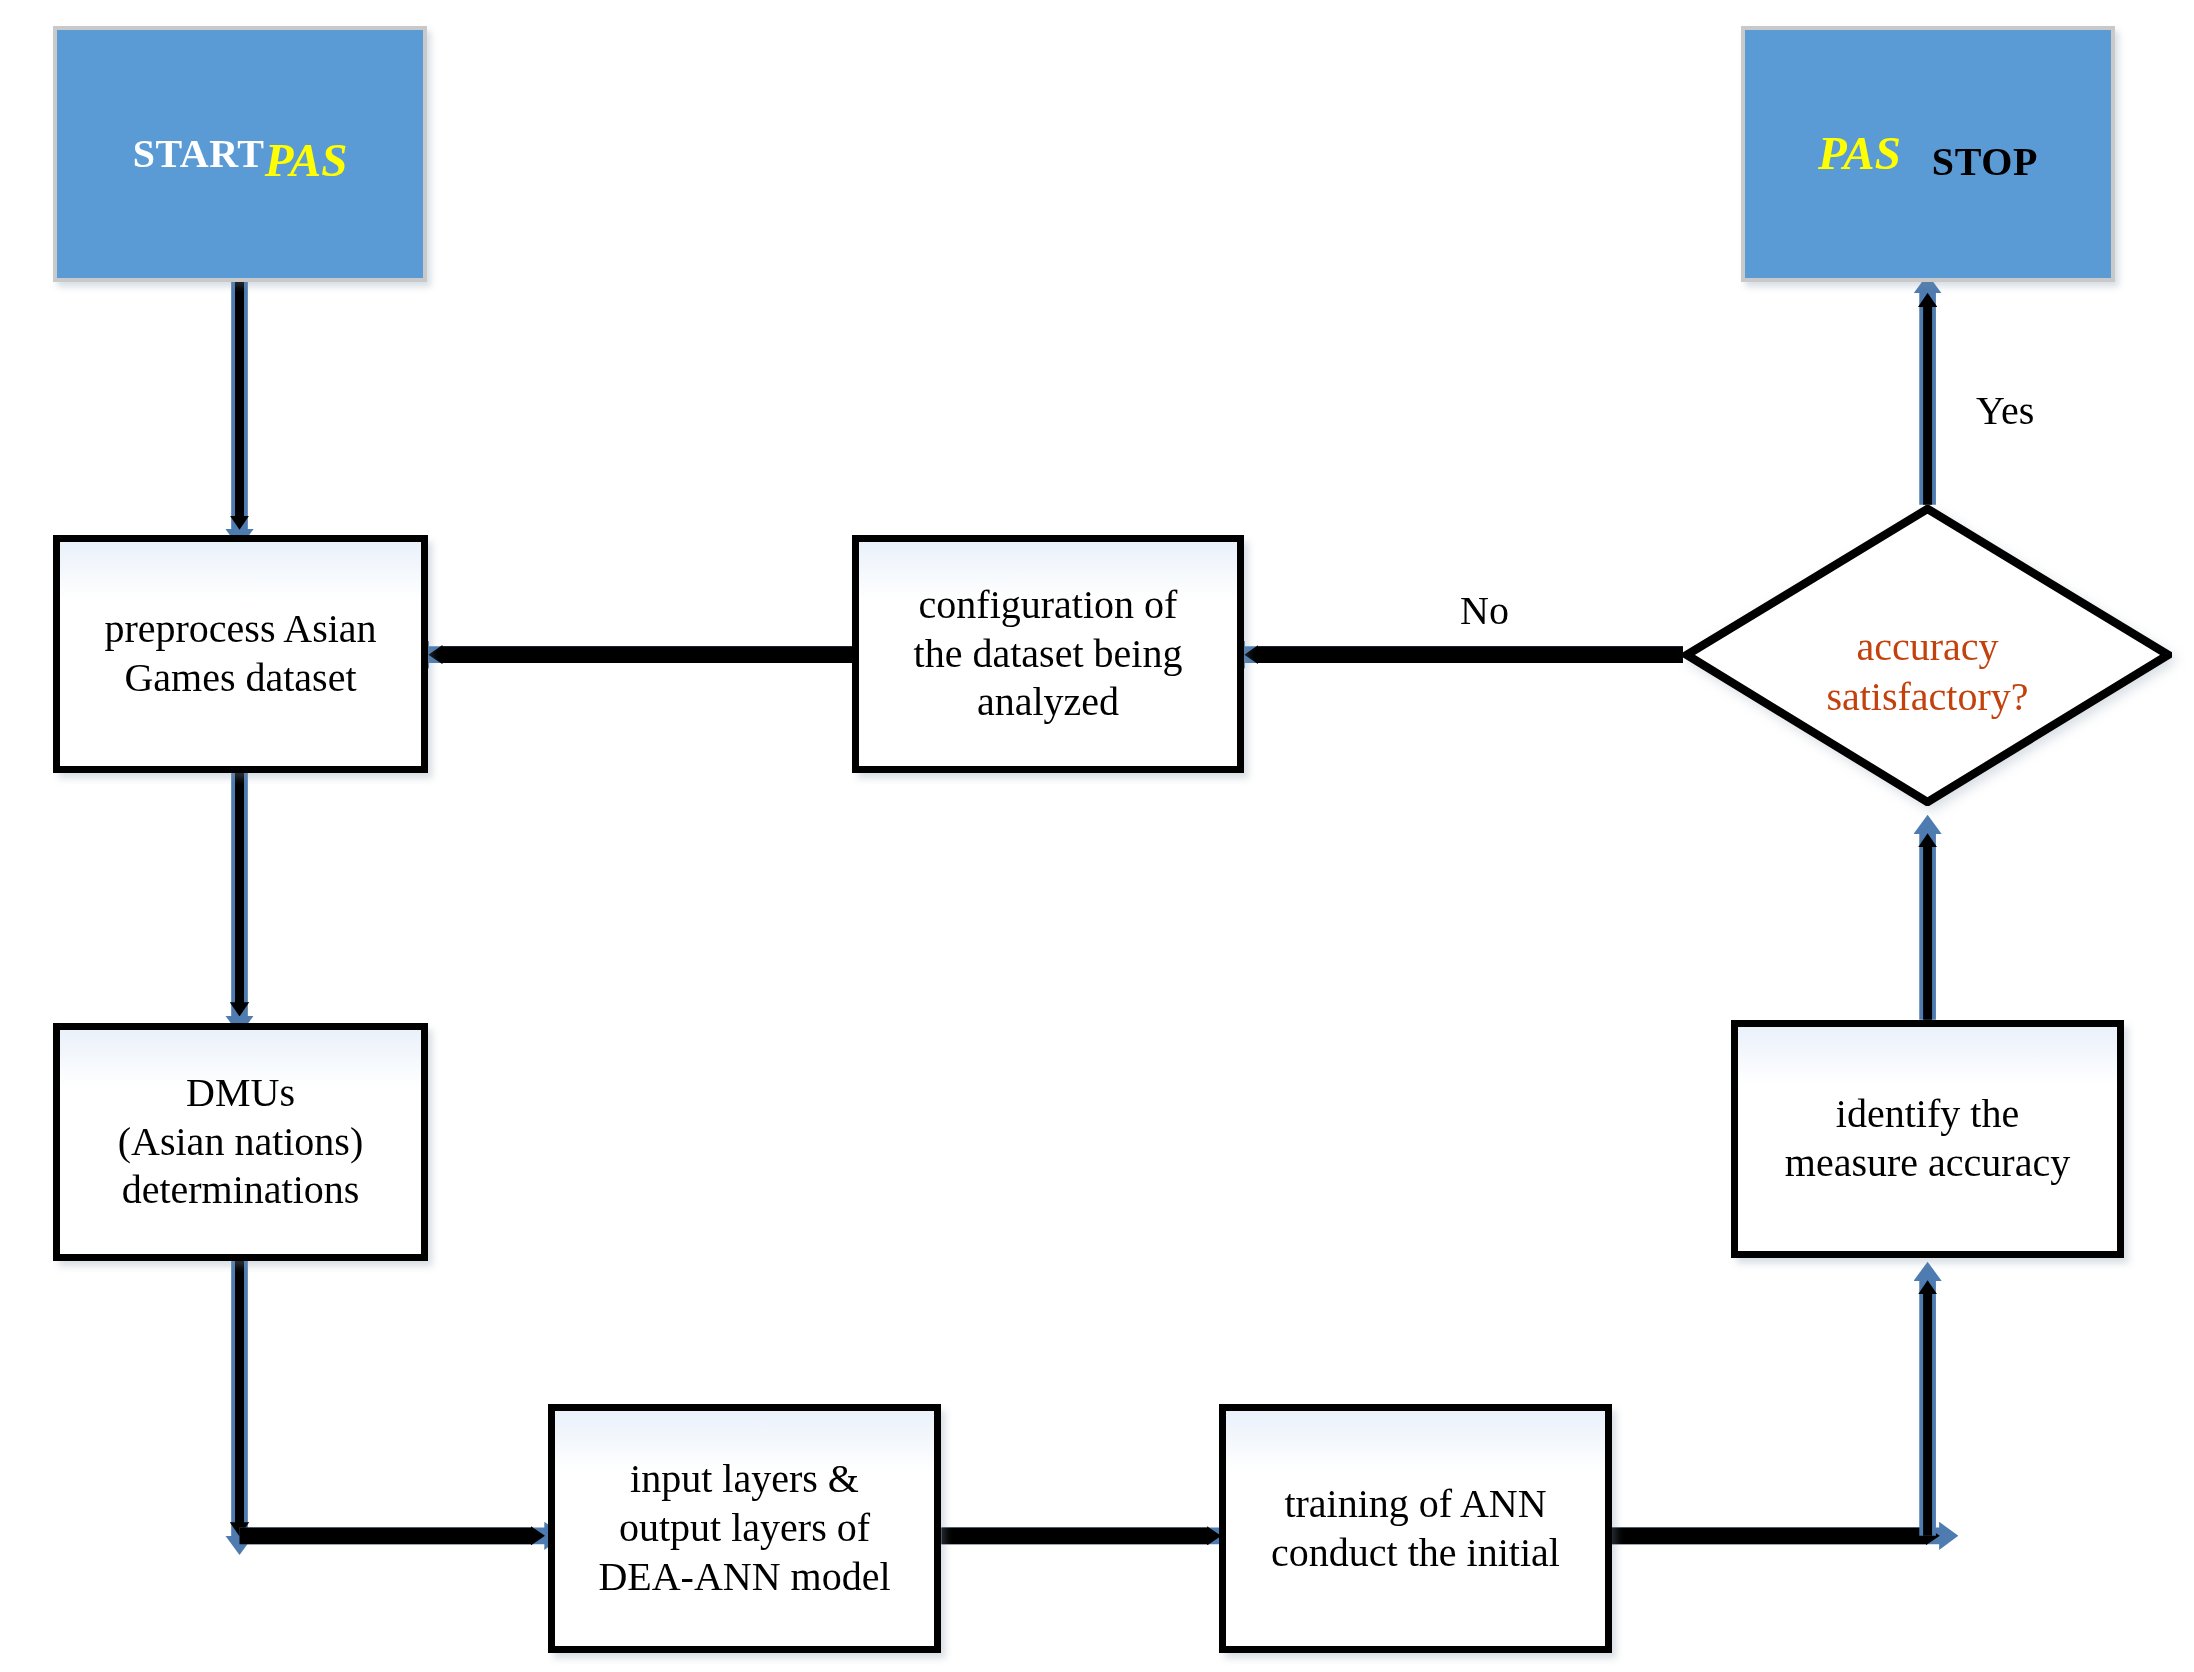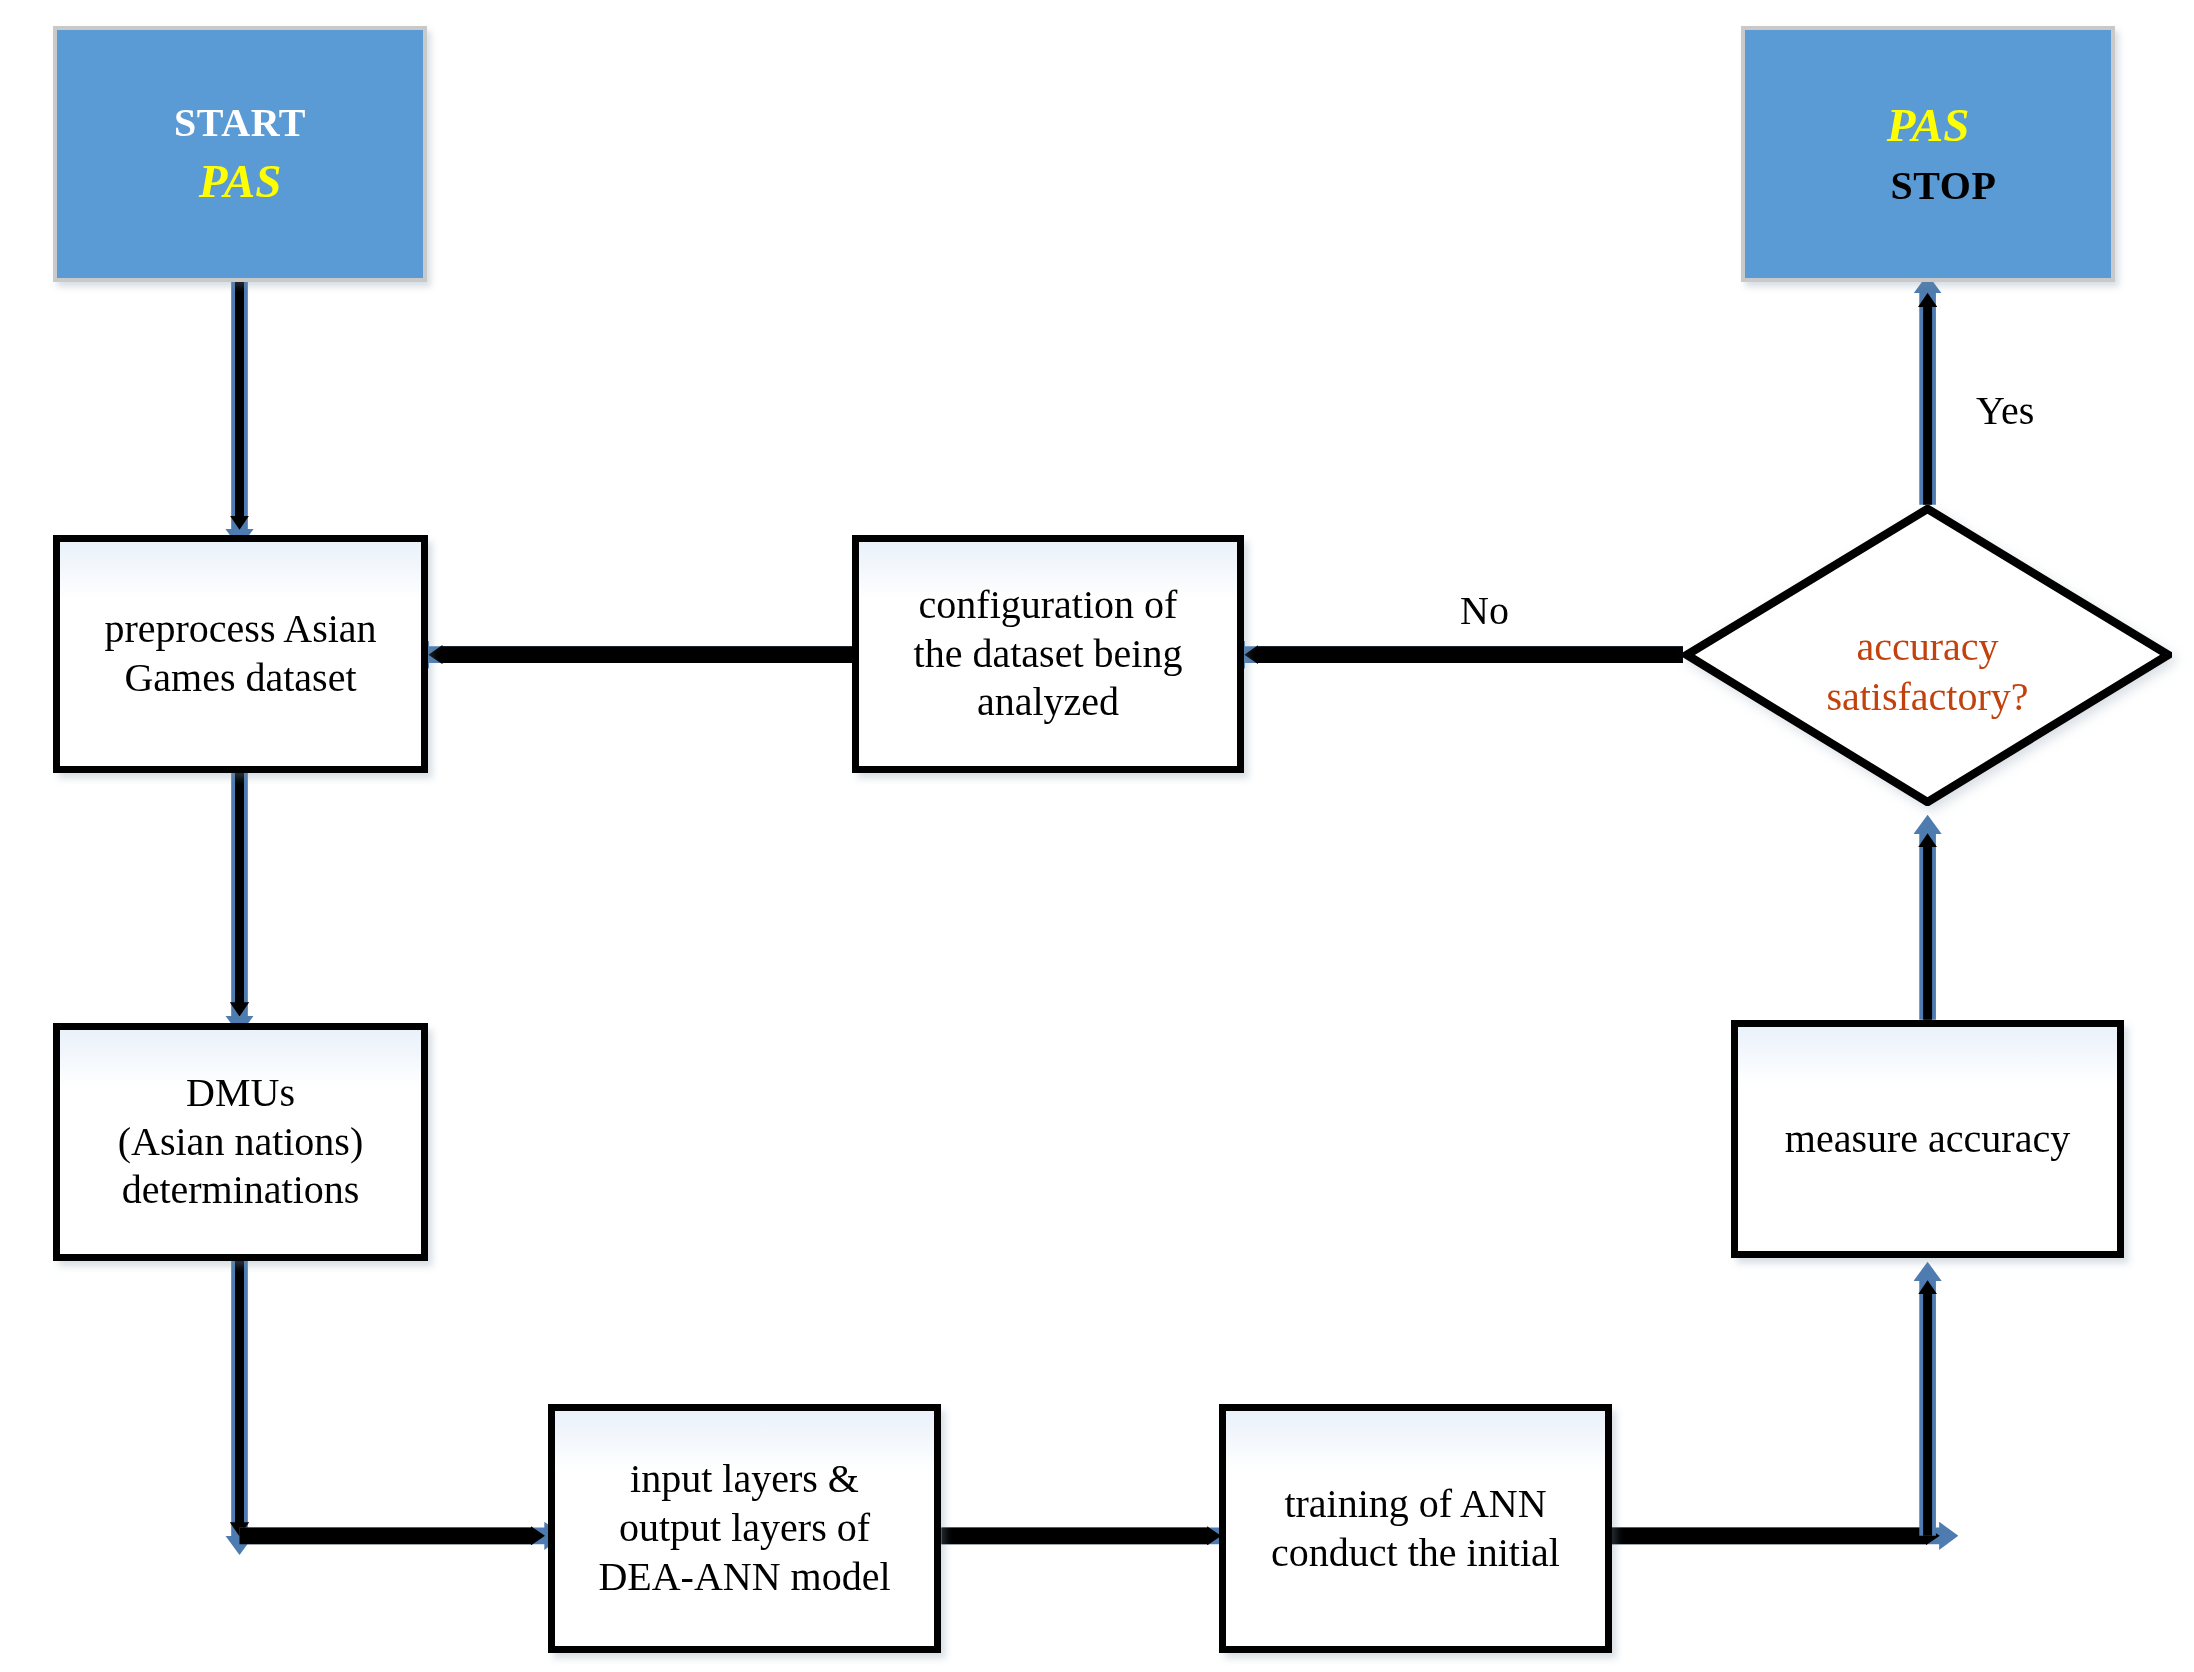--- a/index.html
+++ b/index.html
@@ -29,21 +29,21 @@
     display: flex;
     align-items: center;
     justify-content: center;
     text-align: center;
   }
   
   .terminator {
     background: #5B9BD5;
     border: 4.5px solid #C9C9C9;
     box-shadow: 3.8px 5.1px 6.4px rgba(120,140,160,0.28);
-    flex-direction: column;
+    flex-direction: row;
   }
   .terminator .line {
     line-height: 1.05;
     white-space: nowrap;
   }
   .t-start-label {
     color: #ffffff;
     font-weight: bold;
     font-size: 40px;
     letter-spacing: 0.6px;
@@ -205,20 +205,21 @@
   <div class="node process" style="left:53px; top:1023px; width:375px; height:238px;">
     <div class="txt">
       <div>DMUs</div>
       <div>(Asian nations)</div>
       <div>determinations</div>
     </div>
   </div>
 
   <div class="node process" style="left:1731px; top:1020px; width:393px; height:238px;">
     <div class="txt">
+      <div>identify the</div>
       <div>measure accuracy</div>
     </div>
   </div>
 
   <div class="node process" style="left:548px; top:1404px; width:393px; height:249px;">
     <div class="txt">
       <div>input layers &amp;</div>
       <div>output layers of</div>
       <div>DEA-ANN model</div>
     </div>

